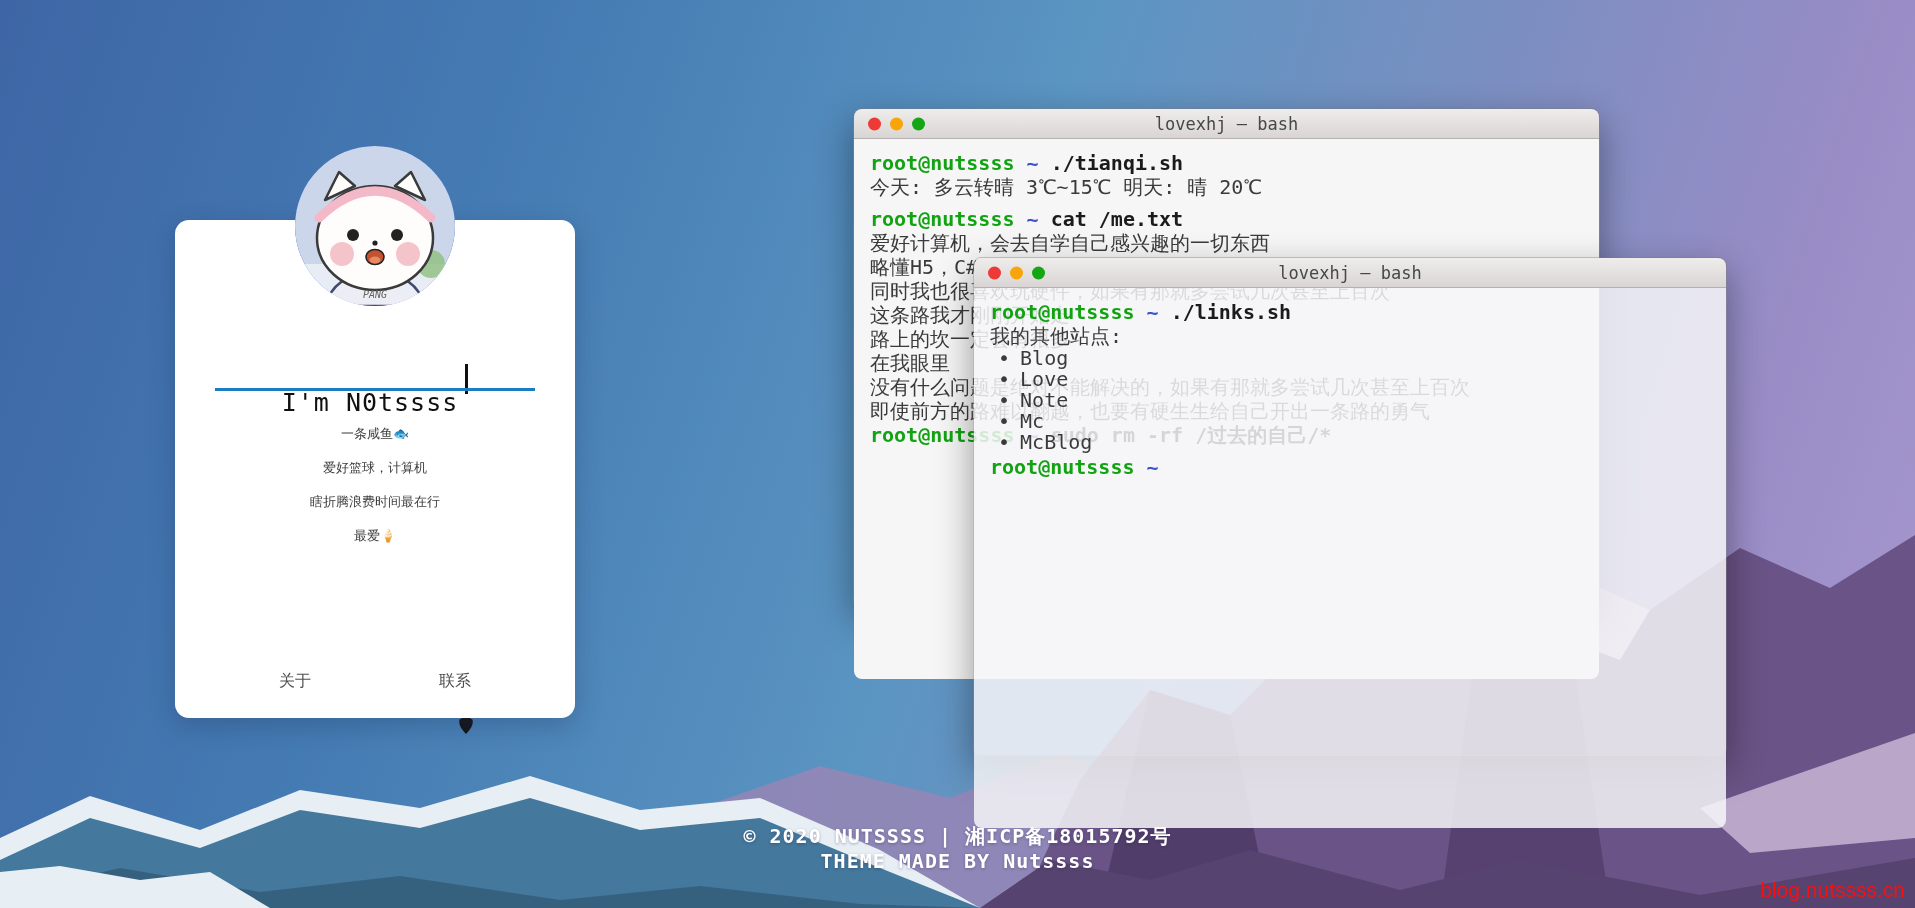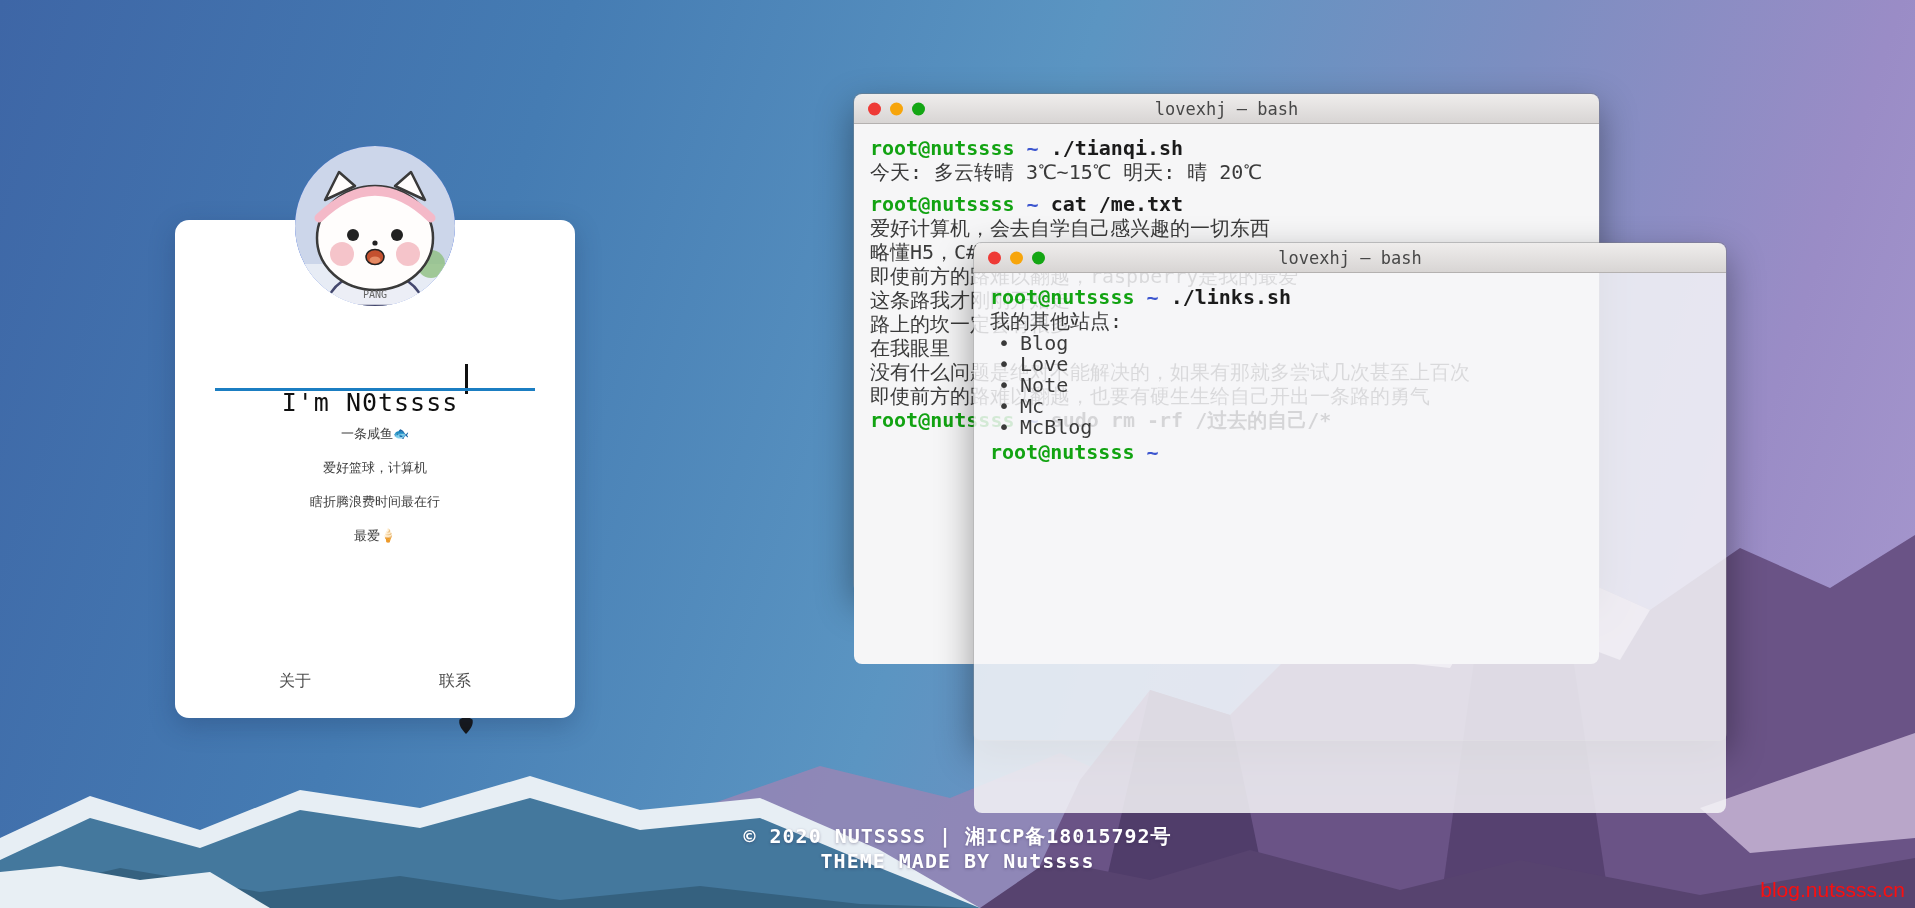--- a/index.html
+++ b/index.html
@@ -14,38 +14,39 @@
   
   .card {
     position:absolute; left:175px; top:220px; width:400px; height:498px;
     background:#ffffff; border-radius:14px; z-index:5;
     box-shadow:0 8px 26px rgba(25,45,85,.28);
   }
   .avatar-wrap {
     position:absolute; left:50%; top:-74px; transform:translateX(-50%);
     width:160px; height:160px; border-radius:50%; overflow:hidden;
     background:#1d4ed8;
+    font-style:italic;
   }
   .name-row { position:absolute; top:120px; left:0; width:100%; display:flex; justify-content:center; align-items:center; }
   .name {
     font-family:"DejaVu Sans Mono","Liberation Mono",monospace;
     font-size:25px; font-weight:500; color:#101010; letter-spacing:1px;margin-top:48px;
   }
   .cursor { display:inline-block; width:3px; height:30px; background:#101010; margin-left:7px; }
   .divider { position:absolute; top:168px; left:50%; transform:translateX(-50%); width:320px; height:3px; background:#1b7ec2; border:none; }
   .bio { position:absolute; top:197px; left:0; width:100%; text-align:center; }
   .bio div { font-size:13px; line-height:34px; color:#3d3d3d; }
   .card-links {
     position:absolute; bottom:26px; left:0; width:100%;
     display:flex; justify-content:space-around; padding:0 40px;
   }
   .card-links a { font-size:16px; color:#4f4f4f; text-decoration:none; cursor:pointer; }
   .spade { position:absolute; left:458px; top:716px; z-index:4; }
   
-  .window { position:absolute; border-radius:8px; box-shadow:0 14px 36px rgba(0,0,0,.38); border:1px solid rgba(110,110,110,.45); }
+  .window { position:absolute; border-radius:8px; box-shadow:0 14px 36px rgba(0,0,0,.38); border:1px solid rgba(110,110,110,.45);margin-top:15px; }
   .win1 { left:853px; top:93px;  width:747px; height:499px; z-index:10; }
   .win2 { left:973px; top:242px; width:754px; height:499px; z-index:20; }
   .titlebar {
     position:relative; height:30px; border-radius:8px 8px 0 0;
     background:linear-gradient(#efedec,#d8d5d4); border-bottom:1px solid #b4b1b0;
   }
   .lights { position:absolute; left:14px; top:50%; transform:translateY(-50%); display:flex; gap:9px; }
   .light { width:13px; height:13px; border-radius:50%; }
   .light.red    { background:#ee3a36; }
   .light.yellow { background:#f7a50b; }
@@ -154,21 +155,21 @@
       </div>
       <div class="title">lovexhj – bash</div>
     </div>
     <div class="termbody">
       <div class="tline"><span class="pu">root@nutssss</span> <span class="pt">~</span> <span class="pc">./tianqi.sh</span></div>
       <div class="tline out">今天: 多云转晴 3℃~15℃ 明天: 晴 20℃</div>
       <div class="tline blank"></div>
       <div class="tline"><span class="pu">root@nutssss</span> <span class="pt">~</span> <span class="pc">cat /me.txt</span></div>
       <div class="tline out">爱好计算机，会去自学自己感兴趣的一切东西</div>
       <div class="tline out">略懂H5，C#开发</div>
-      <div class="tline out">即使前方的路难以翻越，raspberry是我的最爱</div>
+      <div class="tline out">同时我也很喜欢玩硬件，如果有那就多尝试几次甚至上百次</div>
       <div class="tline out">这条路我才刚刚开始走</div>
       <div class="tline out">路上的坎一定会有很多</div>
       <div class="tline out">在我眼里</div>
       <div class="tline out">没有什么问题是绝对不能解决的，如果有那就多尝试几次甚至上百次</div>
       <div class="tline out">即使前方的路难以翻越，也要有硬生生给自己开出一条路的勇气</div>
       <div class="tline"><span class="pu">root@nutssss</span> <span class="pt">~</span> <span class="pc">sudo rm -rf /过去的自己/*</span></div>
     </div>
   </div>
 
   <div class="window win2">

